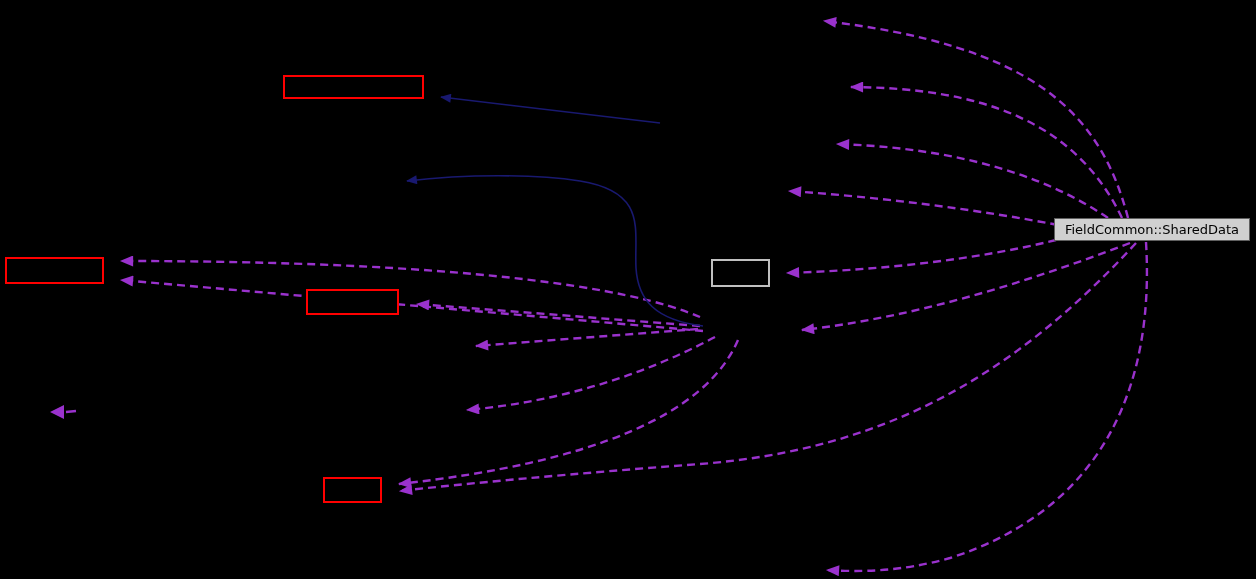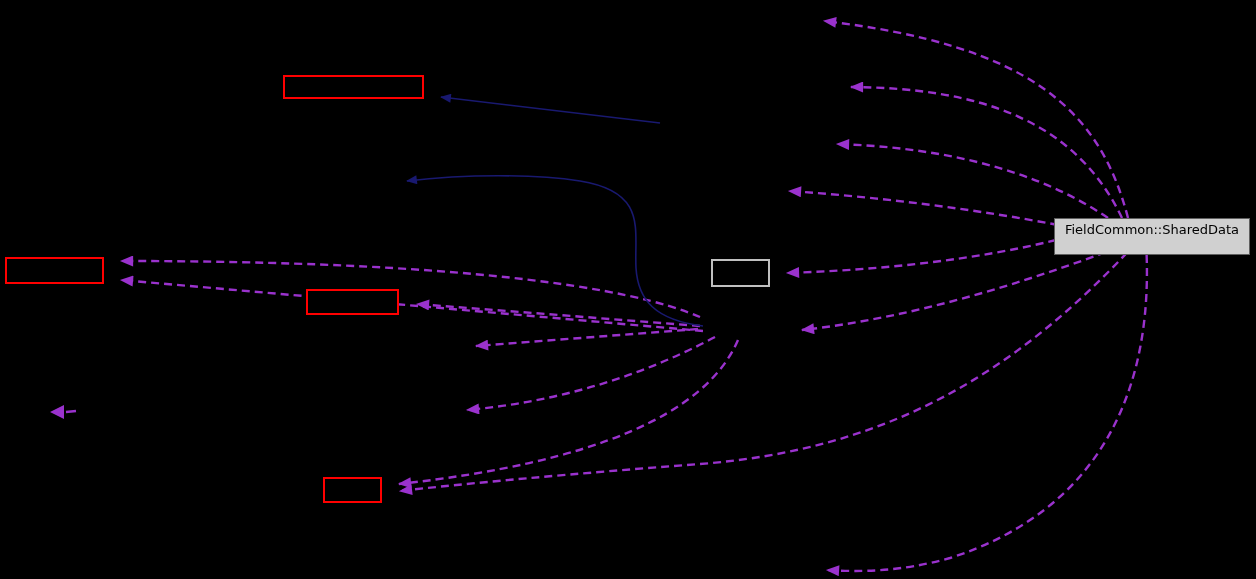--- a/index.html
+++ b/index.html
@@ -14,21 +14,21 @@
   .gnode{
     position:absolute;
     box-sizing:border-box;
     background:#000;
   }
   .gnode.red{border:2px solid #ff0000;}
   .gnode.gray{border:2px solid #c0c0c0;}
   .main-node{
     position:absolute;
     box-sizing:border-box;
-    left:1054px;top:218px;width:196px;height:37px;
+    left:1054px;top:218px;width:196px;height:23px;
     background:#d0d0d0;
     border:1px solid #5f5f5f;
     color:#000;
     font-size:13px;
     line-height:21px;
     text-align:center;
     white-space:nowrap;
   }
 </style>
 </head>

